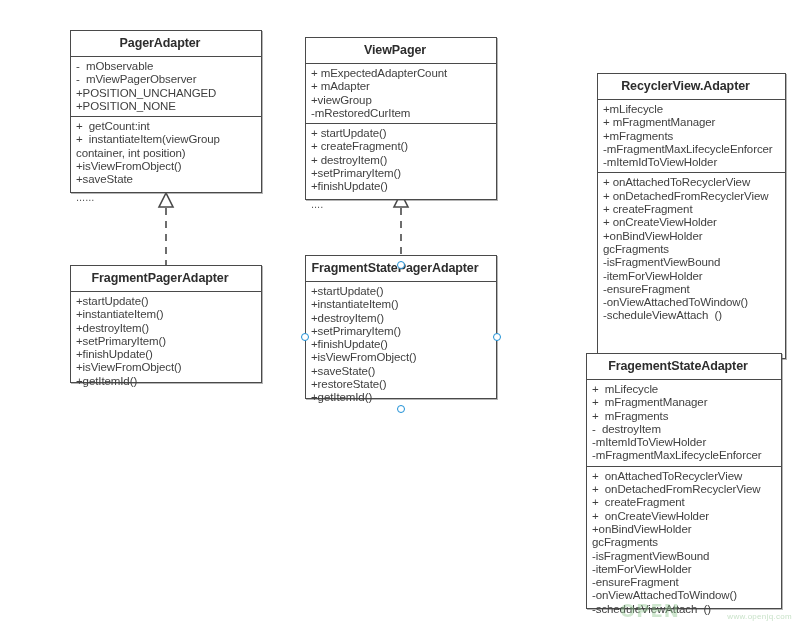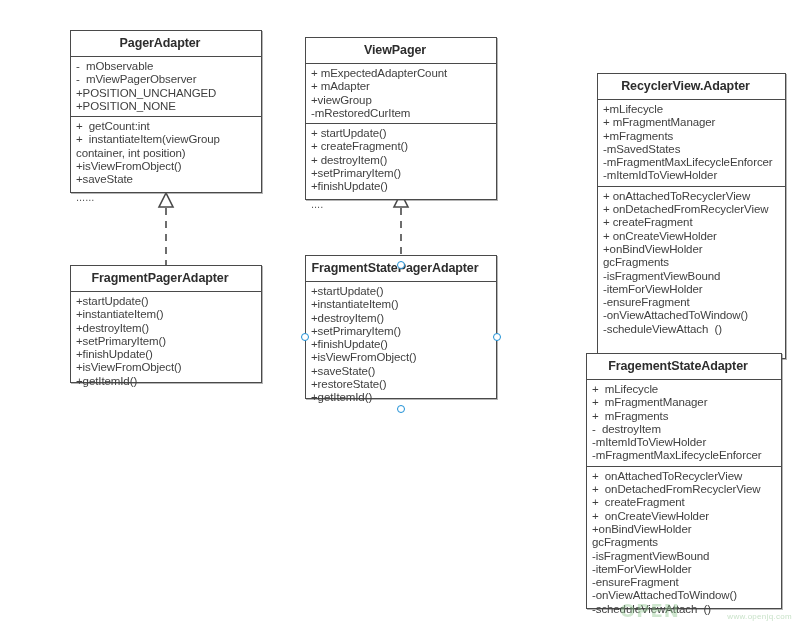--- a/index.html
+++ b/index.html
@@ -173,21 +173,20 @@
       <div class="uml-row small-dots">....</div>
     </div>
   </div>
 
   <div class="uml-class" style="left:597px; top:73px; width:189px; height:286px;">
     <div class="uml-title">RecyclerView.Adapter</div>
     <div class="uml-compartment attrs">
       <div class="uml-row">+mLifecycle</div>
       <div class="uml-row">+ mFragmentManager</div>
       <div class="uml-row">+mFragments</div>
-      <div class="uml-row">-mSavedStates</div>
       <div class="uml-row">-mFragmentMaxLifecycleEnforcer</div>
       <div class="uml-row">-mItemIdToViewHolder</div>
     </div>
     <div class="uml-compartment">
       <div class="uml-row">+ onAttachedToRecyclerView</div>
       <div class="uml-row">+ onDetachedFromRecyclerView</div>
       <div class="uml-row">+ createFragment</div>
       <div class="uml-row">+ onCreateViewHolder</div>
       <div class="uml-row">+onBindViewHolder</div>
       <div class="uml-row">gcFragments</div>

